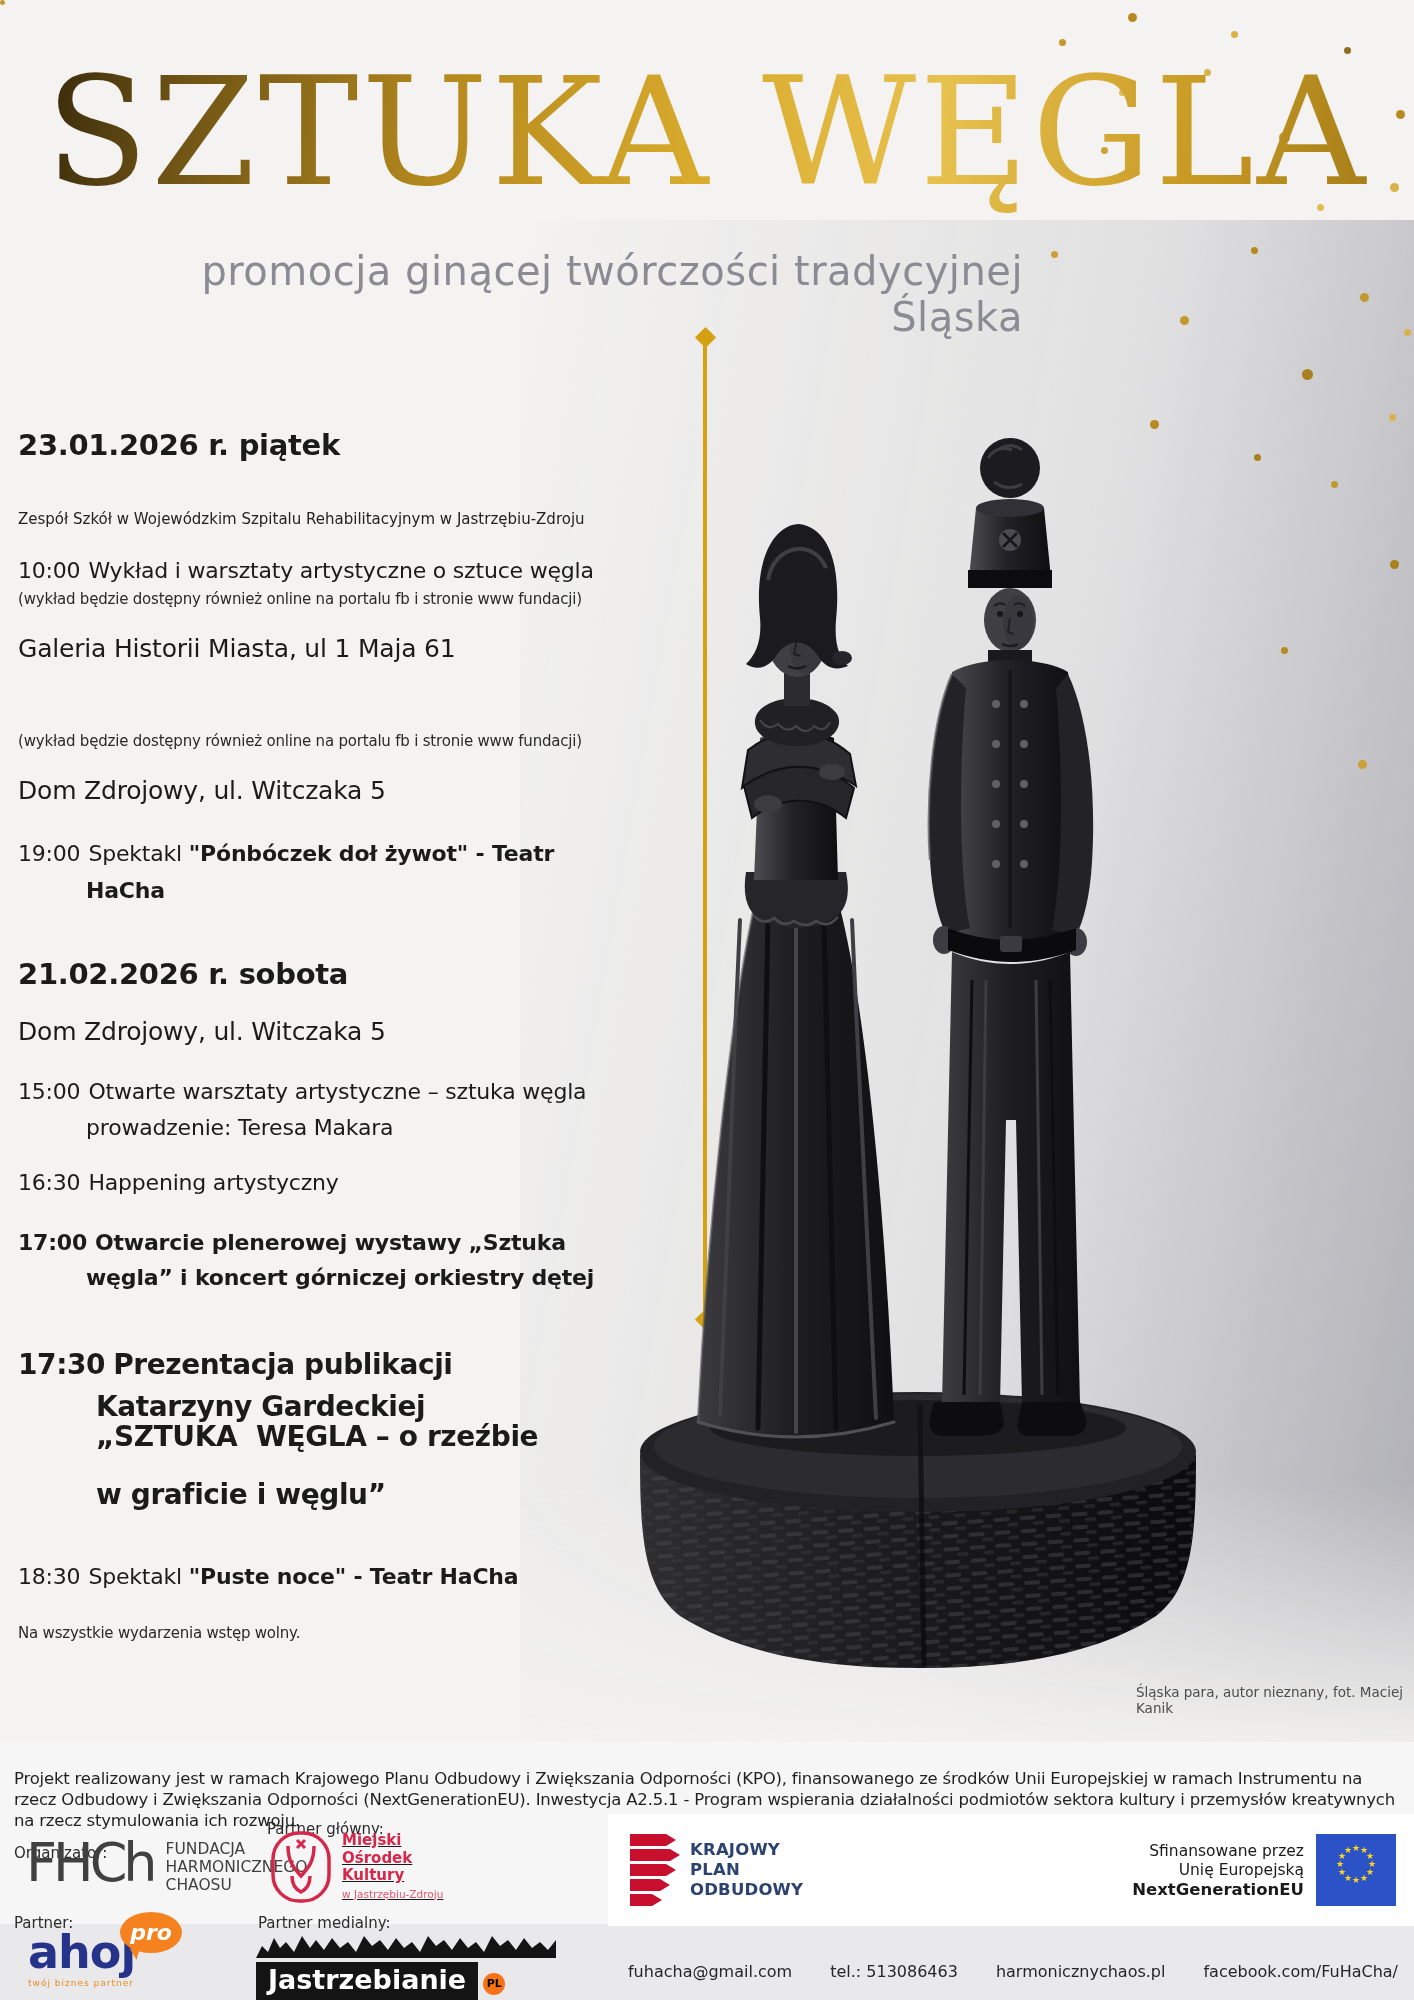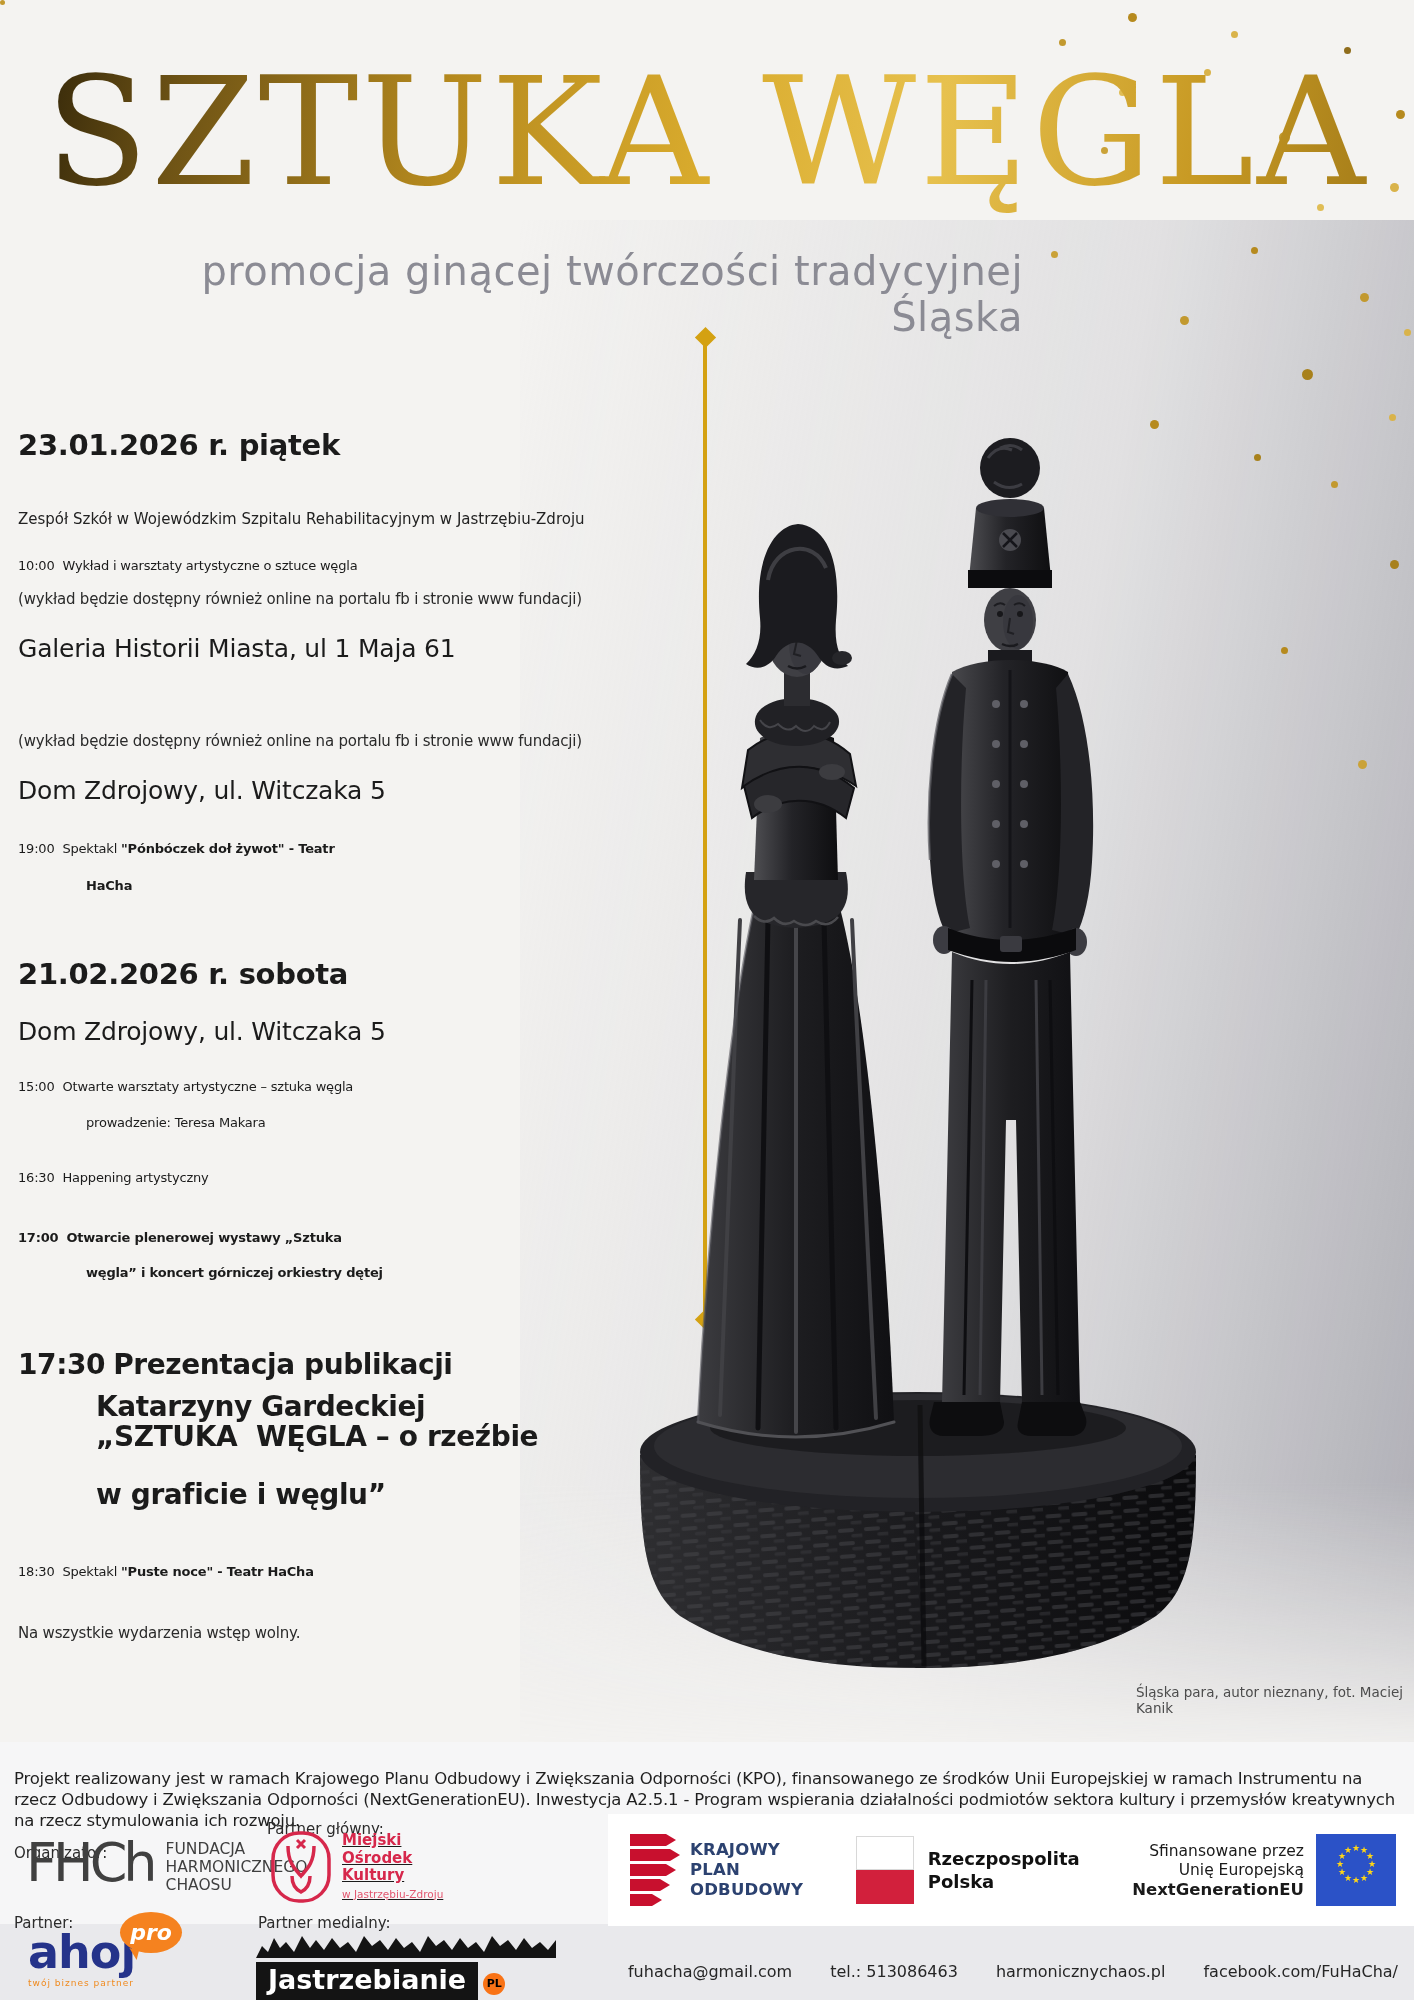--- a/index.html
+++ b/index.html
@@ -32,21 +32,21 @@
   
   .vline{position:absolute;left:703px;top:345px;width:4px;height:970px;background:#d4a112;z-index:2;}
   .dia{position:absolute;width:15px;height:15px;background:#d4a112;transform:rotate(45deg);z-index:2;}
   .dia-top{left:698px;top:330px;}
   .dia-bottom{left:698px;top:1312px;}
 
   
   .tx{position:absolute;left:18px;z-index:3;white-space:nowrap;}
   .t-date{font-size:29px;font-weight:700;letter-spacing:-.3px;}
   .t-venue-sm{font-size:15px;color:#222;}
-  .t-event{font-size:13px;font-weight:400;letter-spacing:-.2px;}
+  .t-event{font-size:22px;font-weight:400;letter-spacing:-.2px;}
   .t-event strong{font-weight:700;}
   .t-note{font-size:15px;color:#2a2a2a;letter-spacing:-.2px;}
   .t-venue{font-size:25px;letter-spacing:-.2px;}
   .t-big{font-size:28px;font-weight:700;letter-spacing:-.4px;}
   .pre{white-space:pre;}
   .time{margin-right:8px;}
 
   .caption{position:absolute;left:1136px;top:1684px;font-size:13.5px;color:#4c4c4c;z-index:3;}
 
   
@@ -287,30 +287,20 @@
           <path d="M4,47 L34,47 L44,53 L34,59 L4,59 Z"></path>
           <path d="M4,62 L26,62 L36,68 L26,74 L4,74 Z"></path>
         </g>
       </svg>
       <div class="kpo-text">
         <div>KRAJOWY</div>
         <div>PLAN</div>
         <div>ODBUDOWY</div>
       </div>
     </div>
-    <div class="pol">
-      <div class="flag-pl">
-          <div class="w"></div>
-          <div class="r"></div>
-        </div>
-      <div class="pol-text">
-        <div>Rzeczpospolita</div>
-        <div>Polska</div>
-      </div>
-    </div>
     <div class="eu">
       <div class="eu-text">
         <div>Sfinansowane przez</div>
         <div>Unię Europejską</div>
         <div class="b">NextGenerationEU</div>
       </div>
       <svg width="80" height="72" viewBox="0 0 80 72" xmlns="http://www.w3.org/2000/svg">
         <rect width="80" height="72" fill="#2b52c7"></rect>
         <g fill="#ffd617" font-size="9" text-anchor="middle" font-family="DejaVu Sans, sans-serif">
           <text x="40" y="17">★</text>

